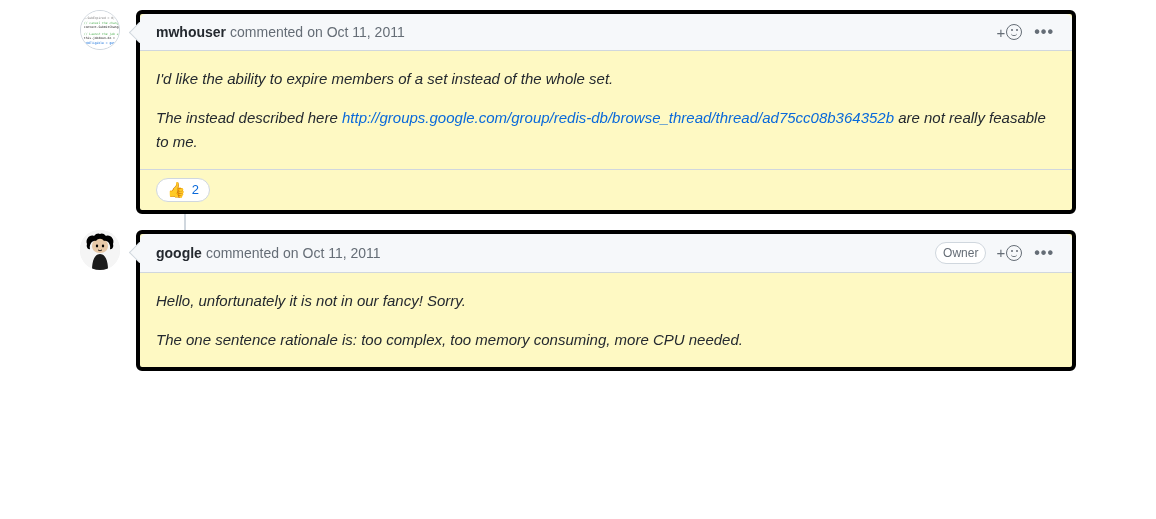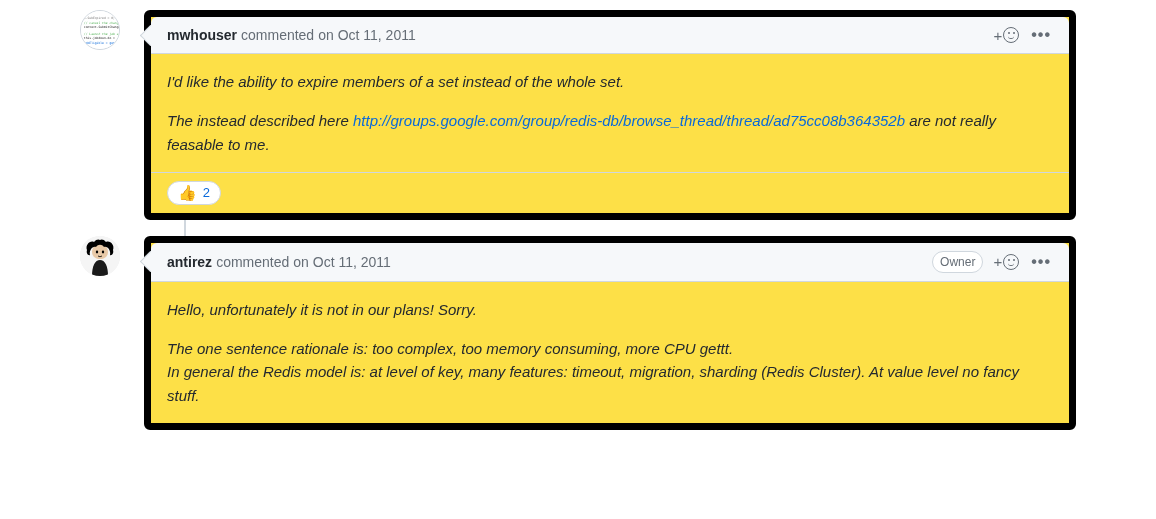--- a/index.html
+++ b/index.html
@@ -51,26 +51,25 @@
     }
     .avatar-2 {
       background: #f0f0f0;
     }
     .avatar-2 svg {
       width: 40px;
       height: 40px;
     }
     .comment-box {
       flex: 1;
-      border: 7px solid #000000;
+      border: 4px solid #000000;
       border-radius: 6px;
       position: relative;
-      background: #fde047;
+      background: #fef9c3;
       z-index: 1;
-      margin-left: 8px;
     }
     .comment-box::before {
       content: "";
       position: absolute;
       top: 11px;
       left: -8px;
       width: 14px;
       height: 14px;
       background: #f6f8fa;
       border-left: 1px solid #d0d7de;
@@ -278,37 +277,36 @@
       <ellipse cx="17" cy="16" rx="1.2" ry="1.4" fill="#000"></ellipse>
       <ellipse cx="23" cy="16" rx="1.2" ry="1.4" fill="#000"></ellipse>
       <path d="M18 20 Q20 21.5 22 20" stroke="#000" stroke-width="0.8" fill="none"></path>
       <path d="M12 40 C12 30 15 24 20 24 C25 24 28 30 28 40 Z" fill="#1a1a1a"></path>
     </svg>
   </div>
 
   <div class="comment-box">
     <div class="comment-header">
       <div class="comment-header-left">
-        <a class="author">antirez</a>
+        <a class="author">google</a>
         <span>commented</span>
         <a style="color:#656d76;">on Oct 11, 2011</a>
       </div>
       <div class="comment-header-right">
         <span class="badge">Owner</span>
         <span class="icon-btn plus-smiley">
           <span class="plus-sign">+</span>
           <span class="smiley-circle">
               <span class="smiley-mouth"></span>
             </span>
         </span>
         <span class="icon-btn kebab">•••</span>
       </div>
     </div>
 
     <div class="comment-body">
-      <p>Hello, unfortunately it is not in our plans! Sorry.</p>
+      <p>Hello, unfortunately it is not in our fancy! Sorry.</p>
       <p>
-        <span>The one sentence rationale is: too complex, too memory consuming, more CPU gettt.</span><br>
-        <span>In general the Redis model is: at level of key, many features: timeout, migration, sharding (Redis Cluster). At value level no fancy stuff.</span>
+        <span>The one sentence rationale is: too complex, too memory consuming, more CPU needed.</span><br>
       </p>
     </div>
   </div>
 </div>
 
 </body></html>

